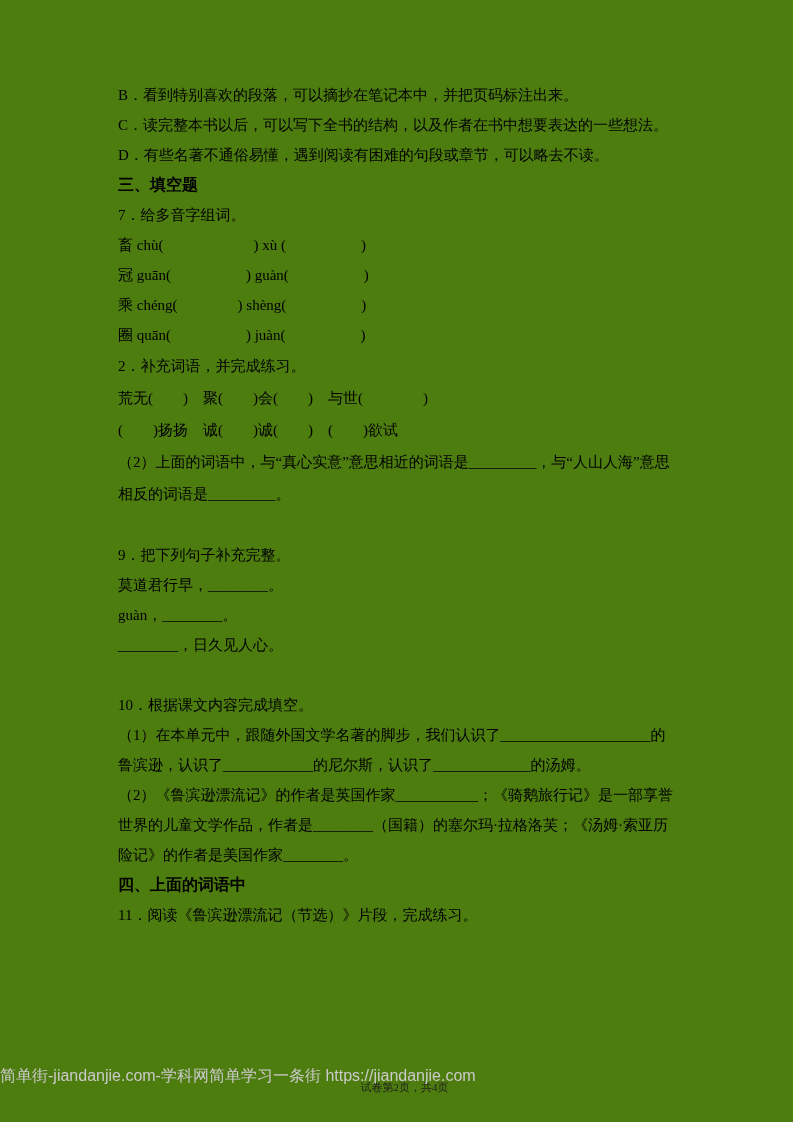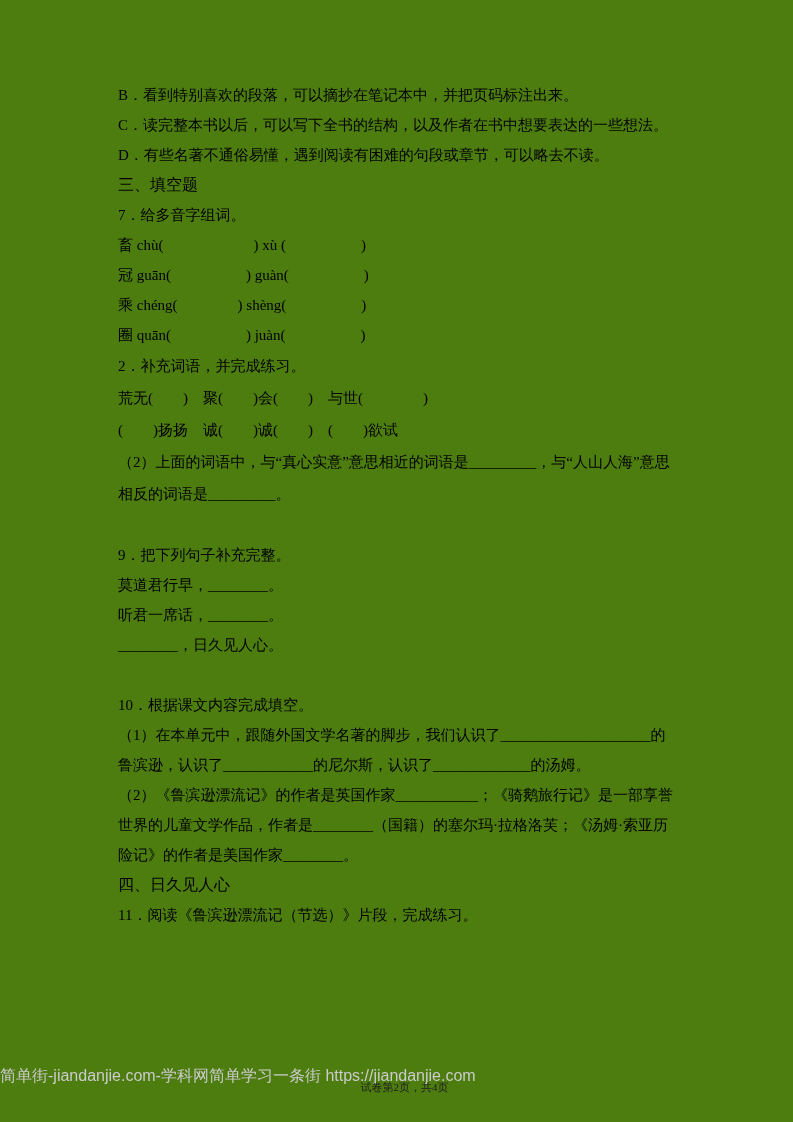--- a/index.html
+++ b/index.html
@@ -23,21 +23,21 @@
     line-height: 30px;
   }
   p.line {
     margin: 0;
     white-space: pre-wrap;
     word-break: break-all;
   }
   .sec-title {
     margin: 0;
     font-family: "Liberation Sans", "DejaVu Sans", sans-serif;
-    font-weight: 400;
+    font-weight: 700;
     font-size: 16px;
     line-height: 30px;
     color: #000000;
   }
   .q8-block p.line { line-height: 32px; }
   .spaced { margin-top: 30px !important; }
   .footer-watermark {
     position: absolute;
     left: 0;
     right: 0;
@@ -84,31 +84,31 @@
     <div class="q8-block">
       <p class="line">2．补充词语，并完成练习。</p>
       <p class="line">荒无(　　)　聚(　　)会(　　)　与世(　　　　)</p>
       <p class="line">(　　)扬扬　诚(　　)诚(　　)　(　　)欲试</p>
       <p class="line">（2）上面的词语中，与“真心实意”意思相近的词语是_________，与“人山人海”意思相反的词语是_________。</p>
     </div>
 
     <div>
       <p class="line spaced">9．把下列句子补充完整。</p>
       <p class="line">莫道君行早，________。</p>
-      <p class="line">听君一席话，________。</p>
+      <p class="line">guàn，________。</p>
       <p class="line">________，日久见人心。</p>
     </div>
 
     <div>
       <p class="line spaced">10．根据课文内容完成填空。</p>
       <p class="line">（1）在本单元中，跟随外国文学名著的脚步，我们认识了____________________的鲁滨逊，认识了____________的尼尔斯，认识了_____________的汤姆。</p>
       <p class="line">（2）《鲁滨逊漂流记》的作者是英国作家___________；《骑鹅旅行记》是一部享誉世界的儿童文学作品，作者是________（国籍）的塞尔玛·拉格洛芙；《汤姆·索亚历险记》的作者是美国作家________。</p>
     </div>
 
-    <h2 class="sec-title">四、日久见人心</h2>
+    <h2 class="sec-title">四、上面的词语中</h2>
 
     <div>
       <p class="line">11．阅读《鲁滨逊漂流记（节选）》片段，完成练习。</p>
     </div>
 
   </div>
 
   <div class="footer-watermark">简单街-jiandanjie.com-学科网简单学习一条街 https://jiandanjie.com</div>
   <div class="footer-pageinfo">试卷第2页，共4页</div>
 </div>

